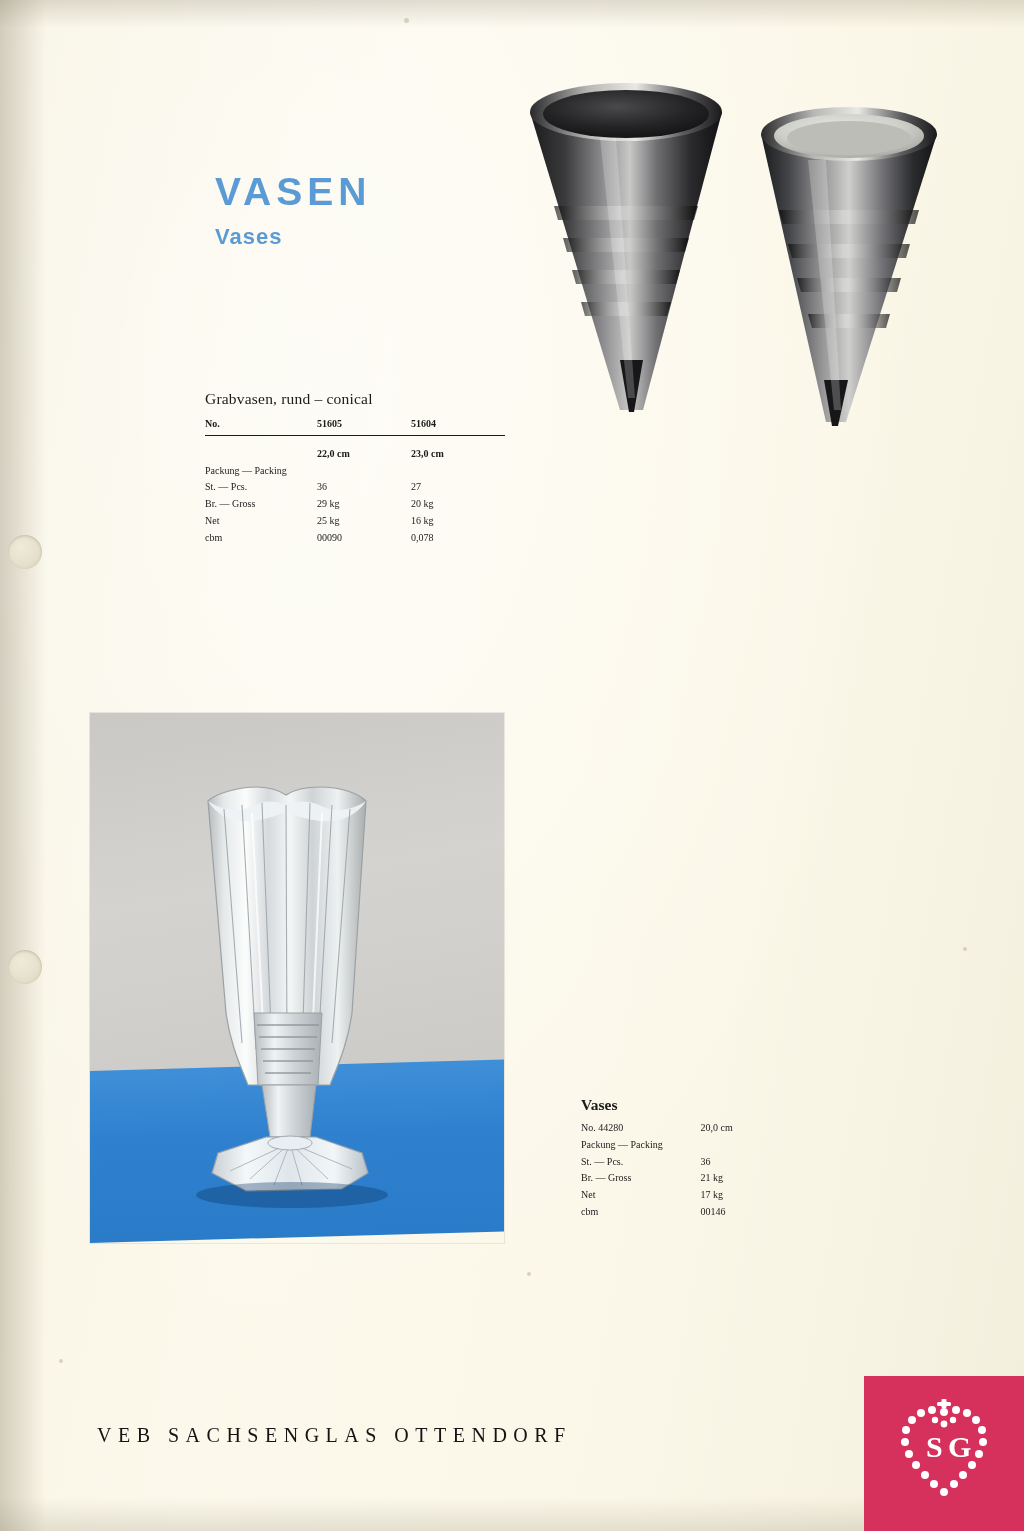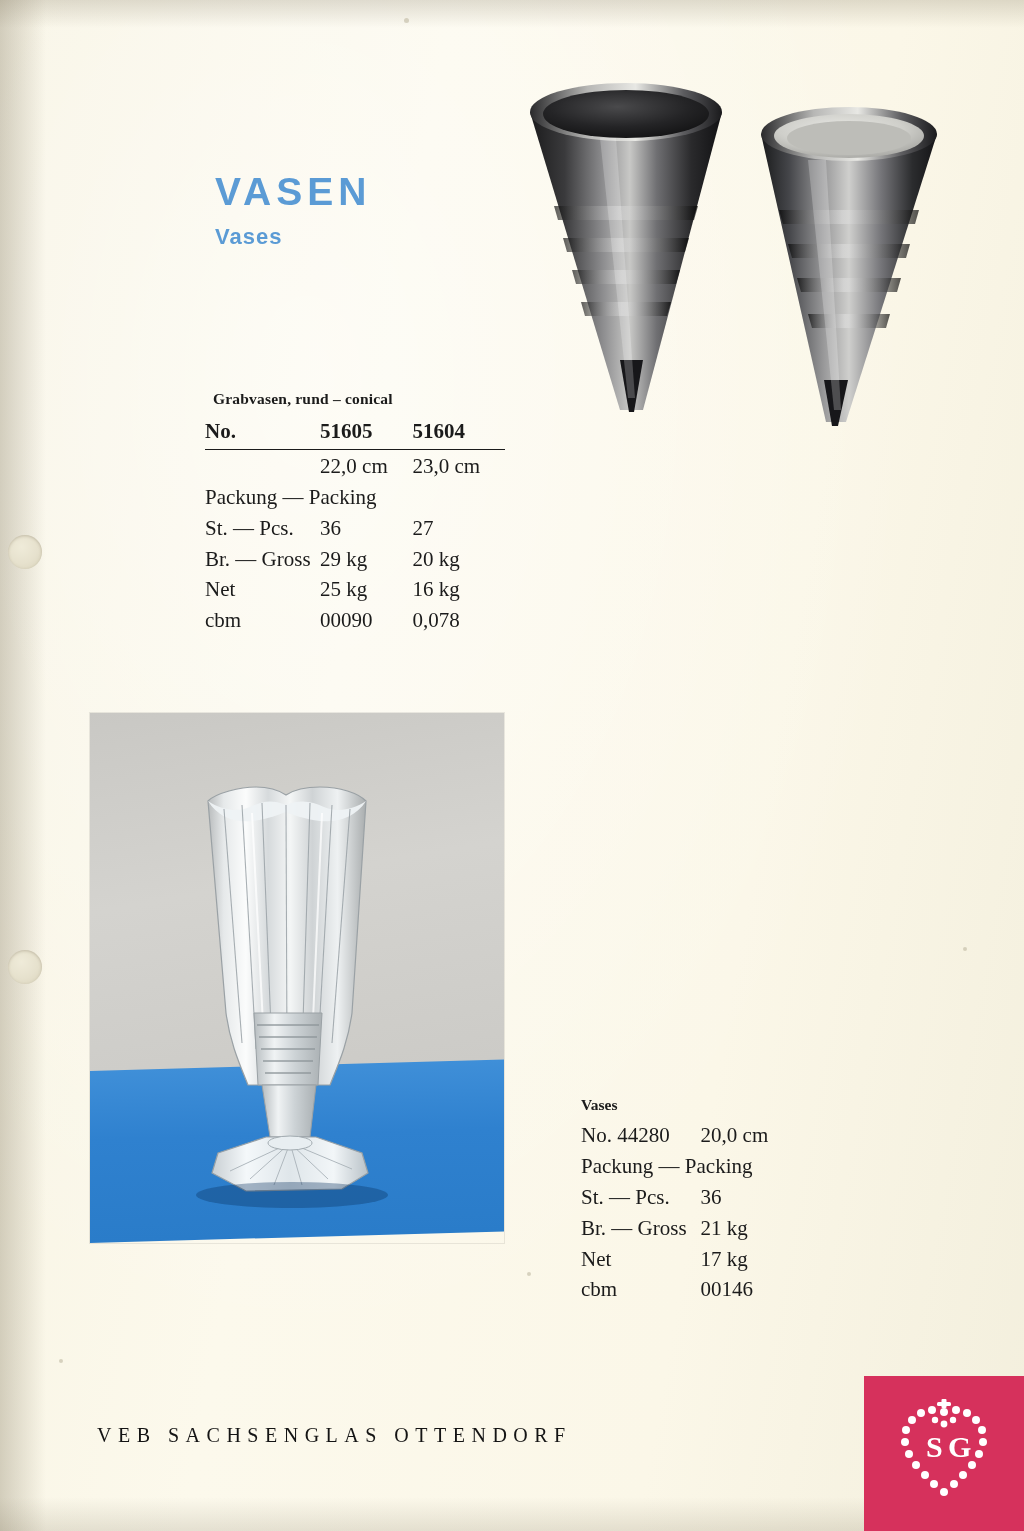--- a/index.html
+++ b/index.html
@@ -79,45 +79,44 @@
   
   .spec-top {
     position: absolute;
     left: 205px;
     top: 390px;
     width: 300px;
     font-size: 15.5px;
     color: #1b1b1b;
   }
   .spec-top .caption {
-    font-weight: bold;
+    font-weight: normal;
     letter-spacing: 0.2px;
     margin-bottom: 8px;
-    margin-left: 8px;
   }
   table.spec {
     border-collapse: collapse;
     width: 100%;
   }
   table.spec td {
     padding: 2px 0;
-    font-size: 21px;
+    font-size: 10px;
     line-height: 1.28;
     white-space: nowrap;
   }
   table.spec td.lbl { width: 118px; }
   table.spec td.c1  { width: 100px; margin-top: 44px; }
   table.spec td.c2  { width: 100px; }
   table.spec tr.bold td { font-weight: bold; }
   table.spec tr.rule td {
     border-bottom: 1.2px solid #1b1b1b;
     height: 2px;
     padding: 0;
   }
-  table.spec tr.size td { padding-top: 3px; }
+  table.spec tr.size td { padding-top: 12px; font-weight: bold; }
 
   
   .spec-bottom {
     position: absolute;
     left: 581px;
     top: 1096px;
     width: 250px;
     font-size: 15.5px;
     color: #1b1b1b;
   }

